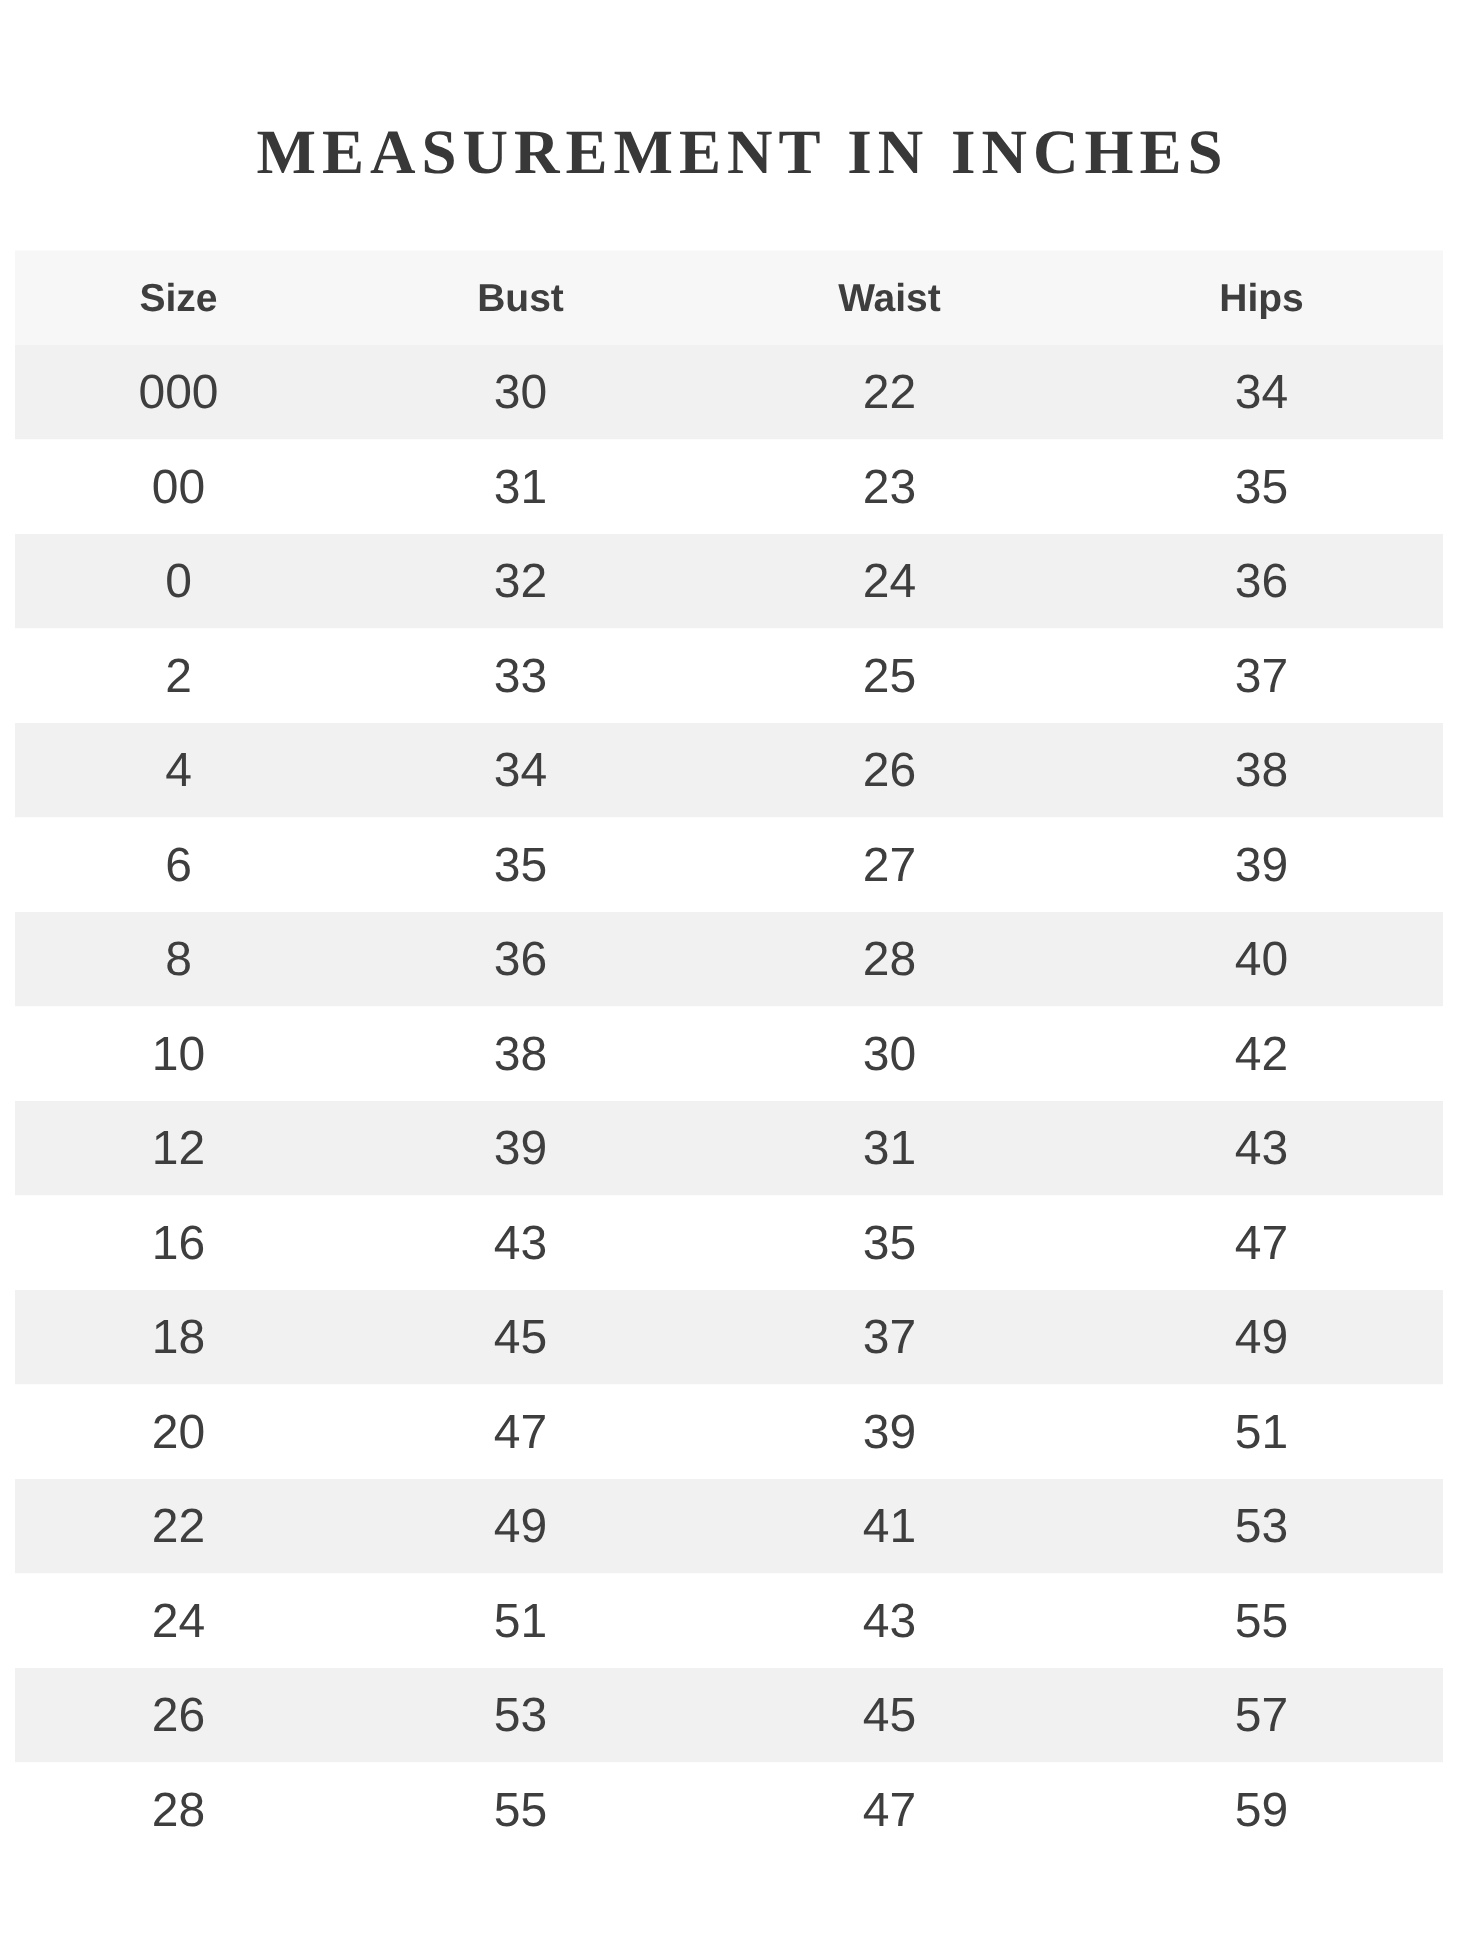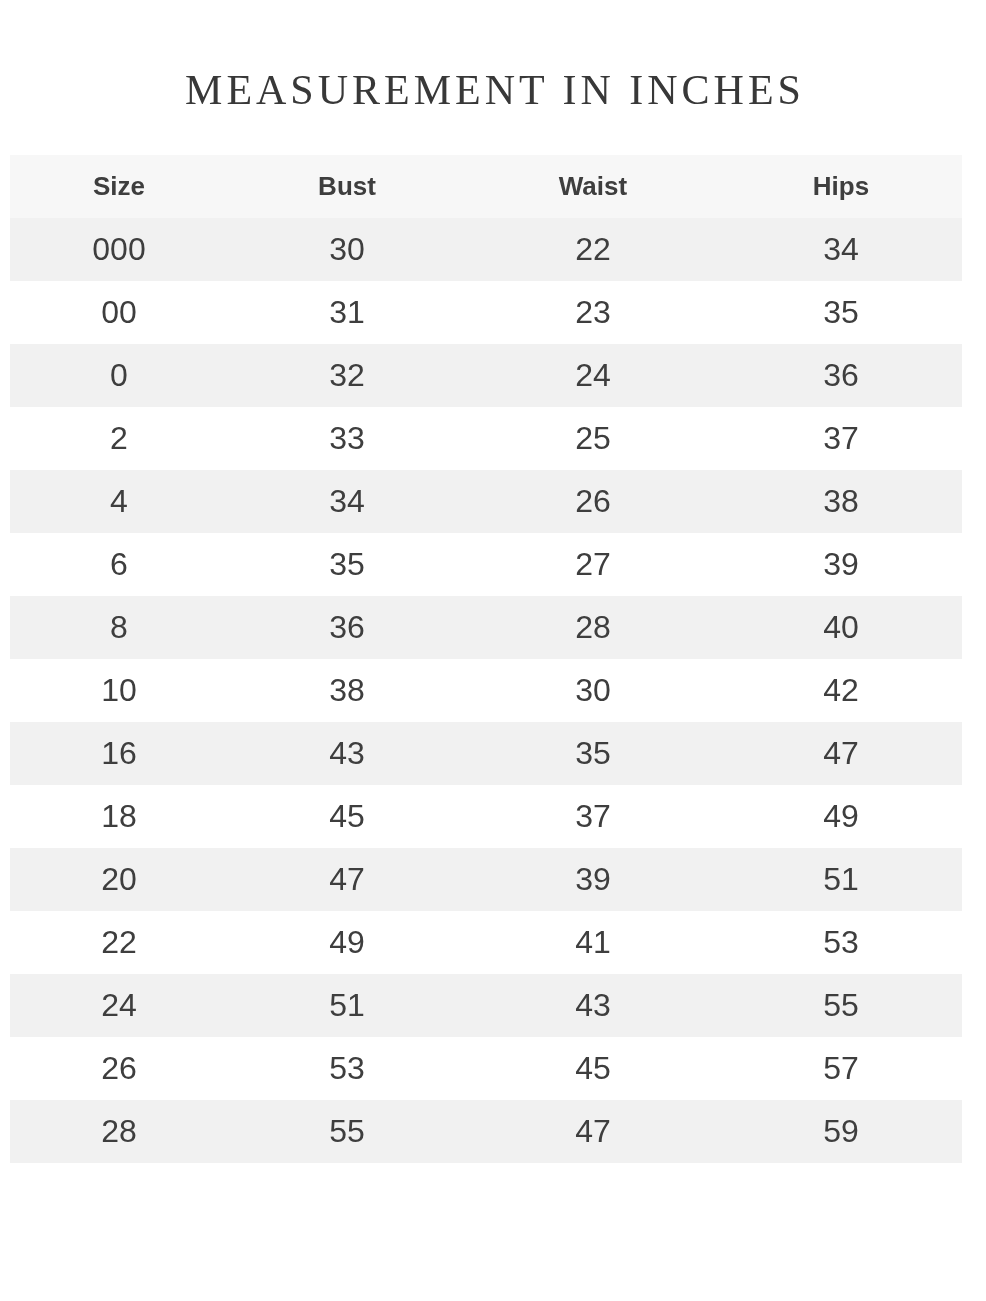--- a/index.html
+++ b/index.html
@@ -7,27 +7,27 @@
     padding: 0;
   }
   body {
     width: 986px;
     height: 1301px;
     background: #ffffff;
     font-family: "Liberation Sans", sans-serif;
     overflow: hidden;
   }
   .page-title {
-    margin: 0;
+    margin: 12px;
     padding-top: 64px;
     height: 52px;
     line-height: 52px;
     text-align: center;
     font-family: "Liberation Serif", serif;
-    font-weight: 400;
+    font-weight: 700;
     font-size: 42px;
     letter-spacing: 4px;
     text-indent: 4px;
     color: var(--title-color, #383838);
     white-space: nowrap;
   }
   .size-table {
     border-collapse: collapse;
     border-spacing: 0;
     table-layout: fixed;
@@ -121,20 +121,26 @@
           <td>28</td>
           <td>40</td>
         </tr>
         <tr>
           <td>10</td>
           <td>38</td>
           <td>30</td>
           <td>42</td>
         </tr>
         <tr>
+          <td>12</td>
+          <td>39</td>
+          <td>31</td>
+          <td>43</td>
+        </tr>
+        <tr>
           <td>16</td>
           <td>43</td>
           <td>35</td>
           <td>47</td>
         </tr>
         <tr>
           <td>18</td>
           <td>45</td>
           <td>37</td>
           <td>49</td>

